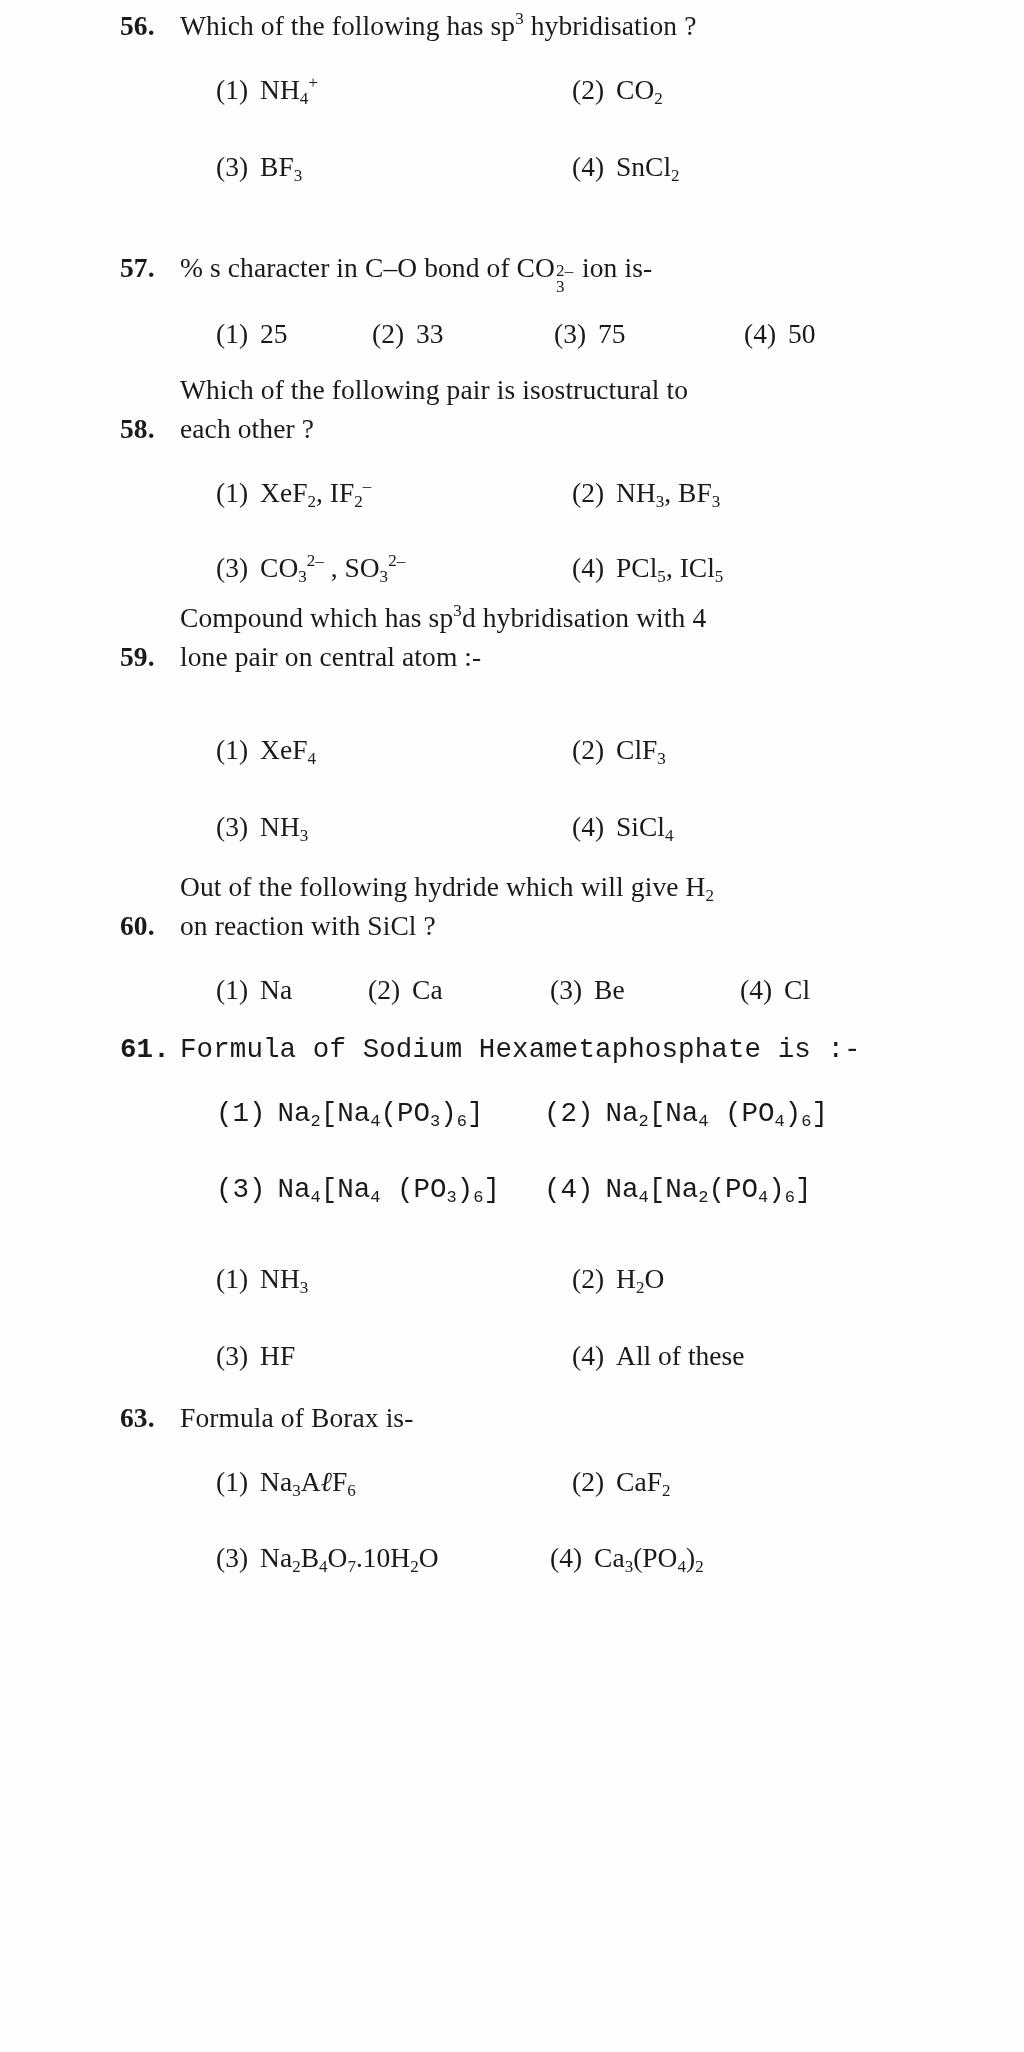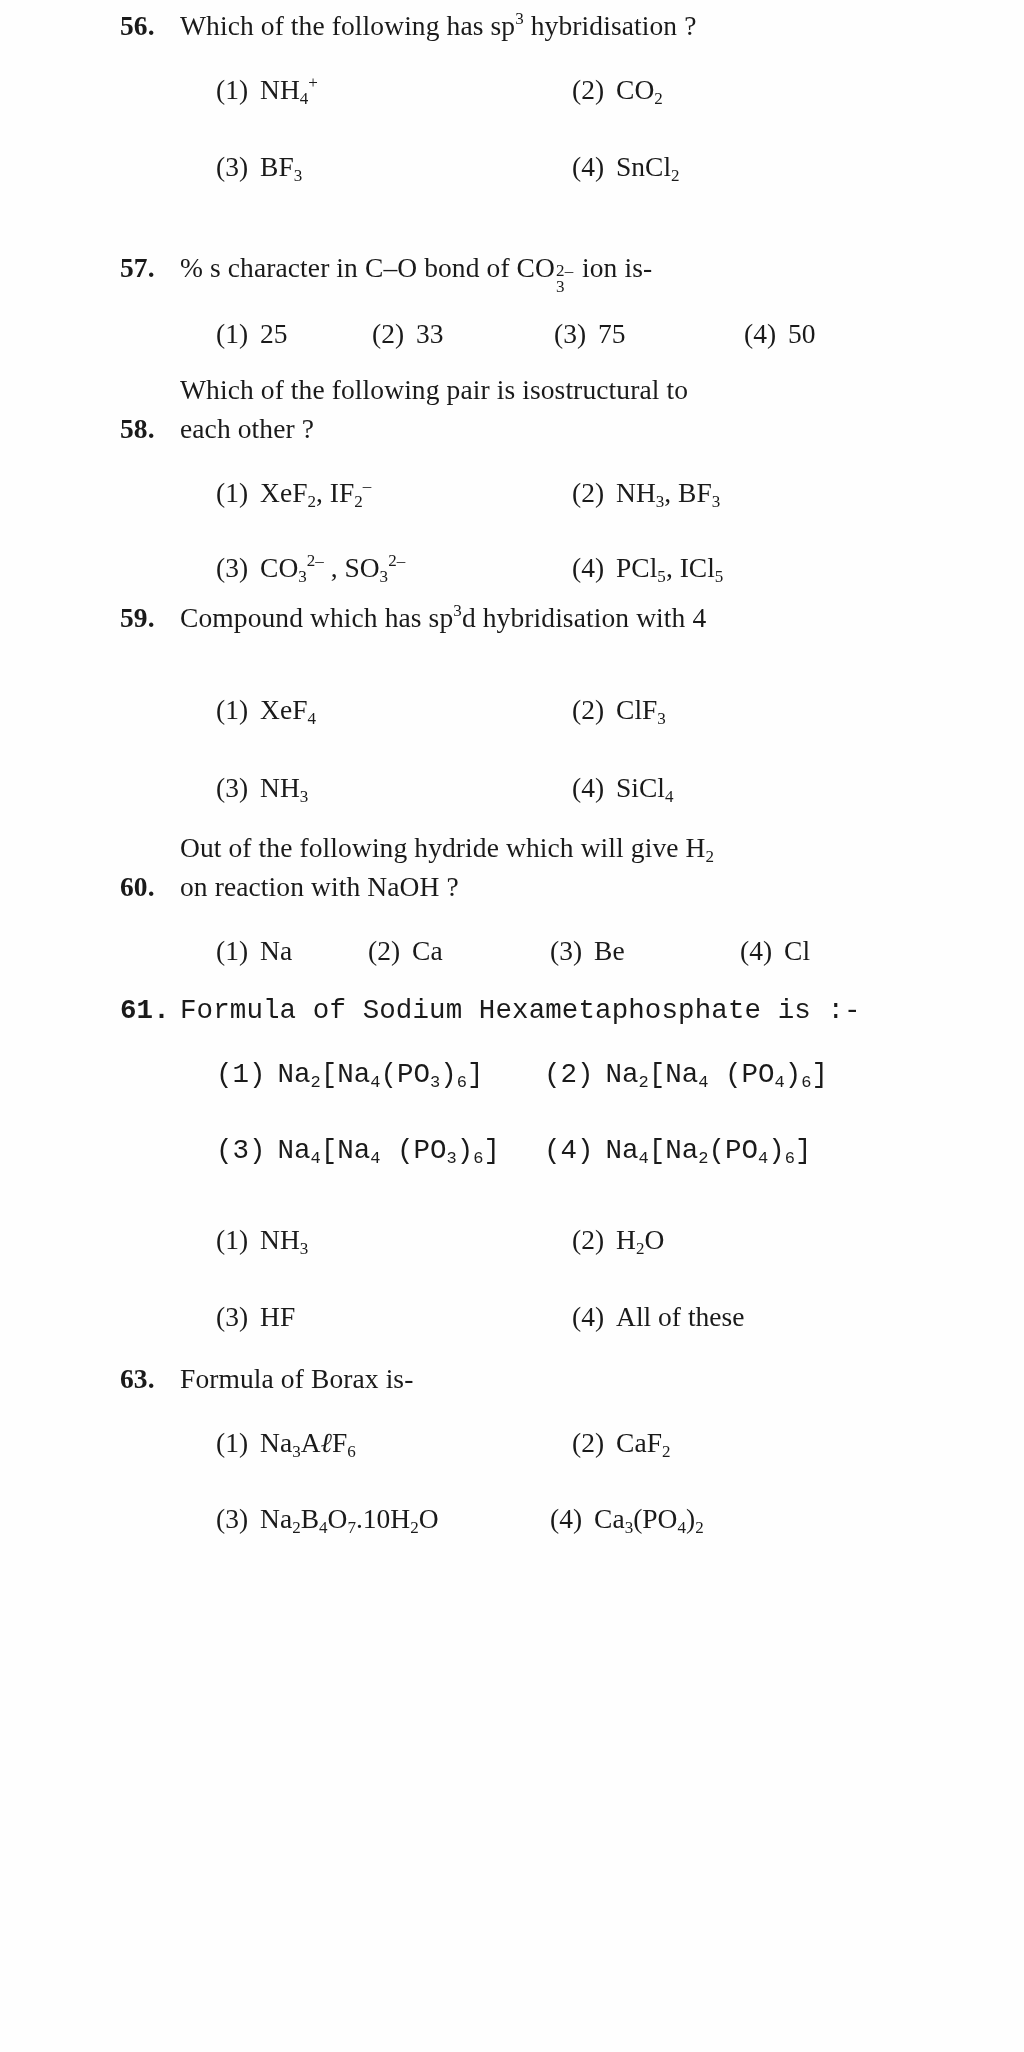--- a/index.html
+++ b/index.html
@@ -200,21 +200,21 @@
             <span class="opt-label">(4)</span>
             <span class="opt-body">PCl<sub>5</sub>, ICl<sub>5</sub></span>
           </div>
         </div>
       </div>
     </div>
 
     <div class="question" style="margin-top:5px;">
       <div class="qhead">
         <div class="qnum">59.</div>
-        <div class="qtext nojust" style="max-width:700px;"><span>Compound which has sp</span><sup>3</sup><span>d hybridisation with 4</span><br></div>
+        <div class="qtext nojust" style="max-width:700px;"><span>Compound which has sp</span><sup>3</sup><span>d hybridisation with 4</span><br><span>lone pair on central atom :-</span></div>
       </div>
       <div class="options" style="margin-top:52px;">
         <div class="opt-row two" style="margin-bottom:36px;">
           <div class="opt" style="padding-left:36px;">
             <span class="opt-label">(1)</span>
             <span class="opt-body">XeF<sub>4</sub></span>
           </div>
           <div class="opt" style="padding-left:28px;">
             <span class="opt-label">(2)</span>
             <span class="opt-body">ClF<sub>3</sub></span>
@@ -229,21 +229,21 @@
             <span class="opt-label">(4)</span>
             <span class="opt-body">SiCl<sub>4</sub></span>
           </div>
         </div>
       </div>
     </div>
 
     <div class="question" style="margin-top:20px;">
       <div class="qhead">
         <div class="qnum">60.</div>
-        <div class="qtext nojust"><span>Out of the following hydride which will give H</span><sub>2</sub><br><span>on reaction with NaOH ?</span></div>
+        <div class="qtext nojust"><span>Out of the following hydride which will give H</span><sub>2</sub><br><span>on reaction with SiCl ?</span></div>
       </div>
       <div class="options" style="margin-top:24px;">
         <div class="opt-row four" style="margin-bottom:0;">
           <div class="opt" style="padding-left:36px;">
             <span class="opt-label">(1)</span>
             <span class="opt-body">Na</span>
           </div>
           <div class="opt" style="padding-left:6px;">
             <span class="opt-label">(2)</span>
             <span class="opt-body">Ca</span>

